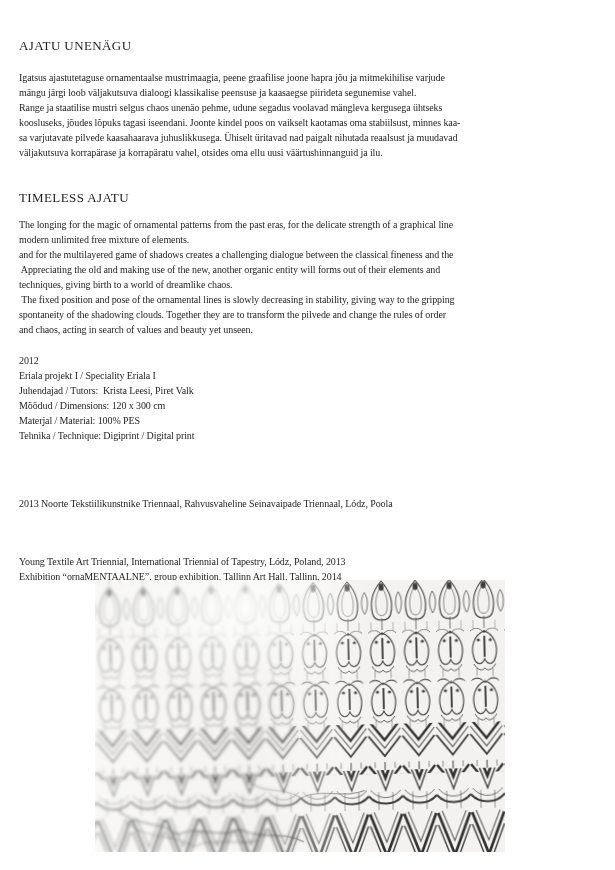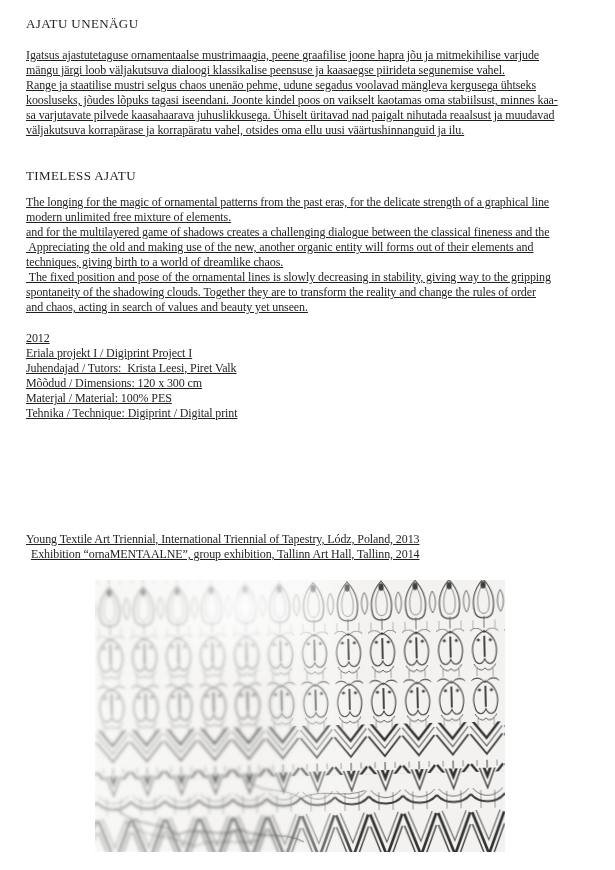--- a/index.html
+++ b/index.html
@@ -1,30 +1,30 @@
 <!DOCTYPE html>
 <html><head>
 <meta charset="utf-8">
 <style>
   html,body { margin:0; padding:0; }
   body {
     width:615px; height:870px; background:#ffffff; overflow:hidden; position:relative;
     font-family:"Liberation Serif", serif; color:#1f1f1f;
     -webkit-font-smoothing:antialiased;
   }
-  .block { position:absolute; left:26px; }
-  .line  { white-space:pre; font-size:12px; letter-spacing:-0.1px; line-height:15px;text-decoration:underline; }
+  .block { position:absolute; left:19px;margin-top:22px; }
+  .line  { white-space:pre; font-size:10px; letter-spacing:-0.1px; line-height:15px; }
   .title { white-space:pre; font-size:13px; letter-spacing:0.4px; line-height:15px; }
   #title-et { top:16px; }
   #para-et  { top:48px; }
   #title-en { top:168px; }
   #para-en  { top:195px; }
   #details  { top:331px; }
   #exh-et   { top:474px; }
-  #exh-en   { top:532px;text-align:right; }
+  #exh-en   { top:532px; }
   #artwork  { position:absolute; left:95px; top:580px; width:410px; height:272px; overflow:hidden; }
   #artwork svg { display:block; }
 </style>
 </head>
 <body>
 
 <div id="title-et" class="block title">AJATU UNENÄGU</div>
 
 <div id="para-et" class="block">
   <div class="line">Igatsus ajastutetaguse ornamentaalse mustrimaagia, peene graafilise joone hapra jõu ja mitmekihilise varjude</div>
@@ -37,34 +37,35 @@
 
 <div id="title-en" class="block title">TIMELESS AJATU</div>
 
 <div id="para-en" class="block">
   <div class="line">The longing for the magic of ornamental patterns from the past eras, for the delicate strength of a graphical line</div>
   <div class="line">modern unlimited free mixture of elements.</div>
   <div class="line">and for the multilayered game of shadows creates a challenging dialogue between the classical fineness and the</div>
   <div class="line"> Appreciating the old and making use of the new, another organic entity will forms out of their elements and</div>
   <div class="line">techniques, giving birth to a world of dreamlike chaos.</div>
   <div class="line"> The fixed position and pose of the ornamental lines is slowly decreasing in stability, giving way to the gripping</div>
-  <div class="line">spontaneity of the shadowing clouds. Together they are to transform the reality and change the rules of order</div>
+  <div class="line">spontaneity of the shadowing clouds. Together they are to transform the pilvede and change the rules of order</div>
   <div class="line">and chaos, acting in search of values and beauty yet unseen.</div>
 </div>
 
 <div id="details" class="block">
   <div class="line">2012</div>
-  <div class="line">Eriala projekt I / Digiprint Project I</div>
+  <div class="line">Eriala projekt I / Speciality Eriala I</div>
   <div class="line">Juhendajad / Tutors:  Krista Leesi, Piret Valk</div>
   <div class="line">Mõõdud / Dimensions: 120 x 300 cm</div>
   <div class="line">Materjal / Material: 100% PES</div>
   <div class="line">Tehnika / Technique: Digiprint / Digital print</div>
 </div>
 
 <div id="exh-et" class="block">
+  <div class="line">2013 Noorte Tekstiilikunstnike Triennaal, Rahvusvaheline Seinavaipade Triennaal, Lódz, Poola</div>
 </div>
 
 <div id="exh-en" class="block">
   <div class="line">Young Textile Art Triennial, International Triennial of Tapestry, Lódz, Poland, 2013</div>
   <div class="line">Exhibition “ornaMENTAALNE”, group exhibition, Tallinn Art Hall, Tallinn, 2014</div>
 </div>
 
 <div id="artwork">
   <svg width="410" height="272" viewBox="0 0 410 272" xmlns="http://www.w3.org/2000/svg">
     <defs>

